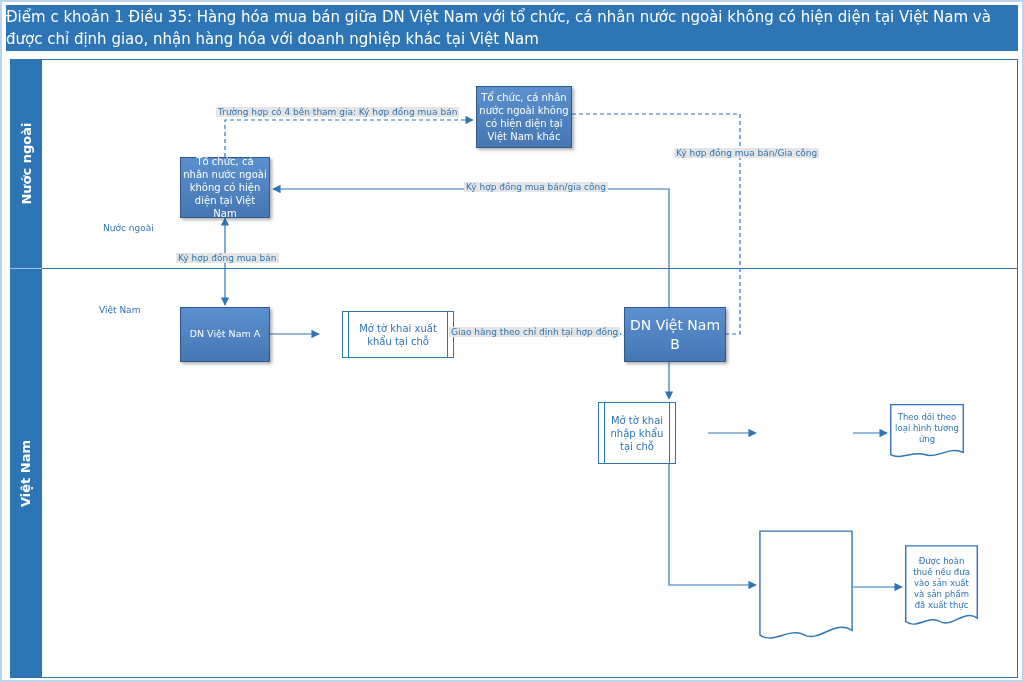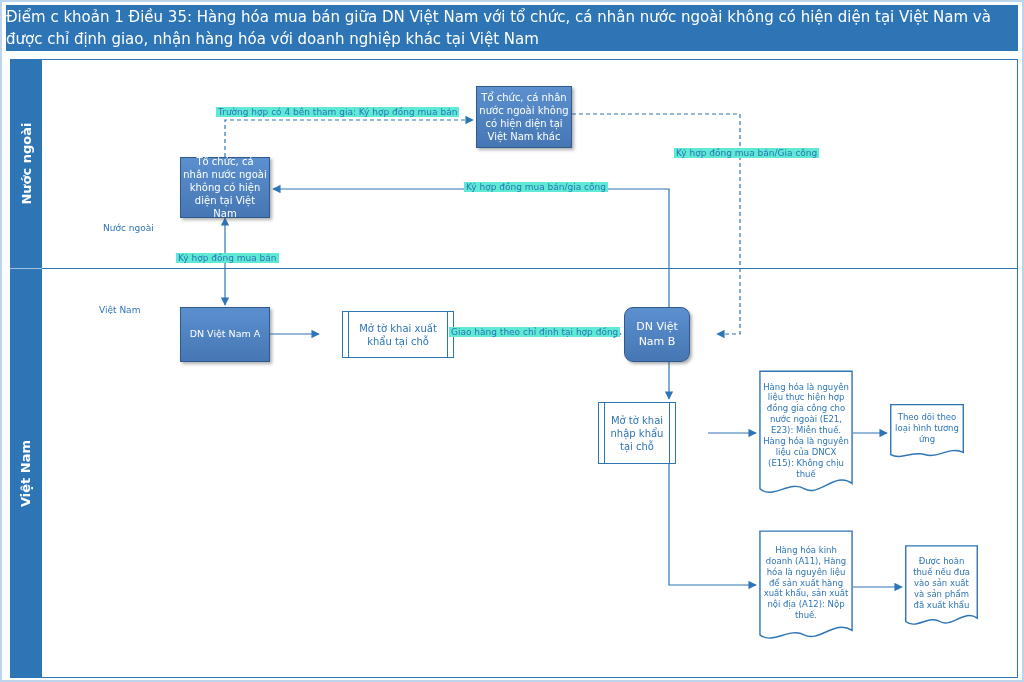--- a/index.html
+++ b/index.html
@@ -15,21 +15,21 @@
   .node{position:absolute;box-sizing:border-box;display:flex;align-items:center;justify-content:center;
         text-align:center;font-size:10px;line-height:1.3;padding:2px;}
   .solid{background:linear-gradient(180deg,#5b8fce,#4677b4);border:1px solid #30598c;color:#fff;
          box-shadow:2px 2px 3px rgba(80,80,80,.45);}
   .subprocess{background:#fff;border:1.5px solid #2E75B6;color:#2E75B6;}
   .subprocess::before{content:"";position:absolute;top:0;bottom:0;left:5px;border-left:1px solid #2E75B6;}
   .subprocess::after{content:"";position:absolute;top:0;bottom:0;right:5px;border-left:1px solid #2E75B6;}
   .doc{position:absolute;color:#2E75B6;font-size:8.5px;line-height:1.28;text-align:center;}
   .doc svg{position:absolute;left:0;top:0;width:100%;height:100%;}
   .doc .doc-text{position:absolute;left:3px;right:3px;top:4px;bottom:12px;display:flex;align-items:center;justify-content:center;}
-  .edge-label{position:absolute;font-size:9px;color:#2E75B6;background:#5eead4;padding:0 2px;white-space:nowrap;}
+  .edge-label{position:absolute;font-size:9px;color:#2E75B6;background:#e5e5e5;padding:0 2px;white-space:nowrap;}
   .connector-layer{position:absolute;left:0;top:0;width:1024px;height:682px;pointer-events:none;}
 </style>
 </head>
 <body>
 
 <div class="page">
 
   <div class="title-bar">
     <span>Điểm c khoản 1 Điều 35: Hàng hóa mua bán giữa DN Việt Nam với tổ chức, cá nhân nước ngoài không có hiện diện tại Việt Nam và được chỉ định giao, nhận hàng hóa với doanh nghiệp khác tại Việt Nam</span>
   </div>
@@ -86,54 +86,47 @@
   </div>
 
   <div class="node solid" style="left:178px;top:305px;width:90px;height:55px;font-size:9.5px;">
     <span>DN Việt Nam A</span>
   </div>
 
   <div class="node subprocess" style="left:340px;top:309px;width:112px;height:47px;">
     <span style="max-width:88px;">Mở tờ khai xuất khẩu tại chỗ</span>
   </div>
 
-  <div class="node solid" style="left:622px;top:305px;width:66px;height:55px;font-size:11px;border-radius:9px;">
+  <div class="node solid" style="left:622px;top:305px;width:102px;height:55px;font-size:14px;">
     <span>DN Việt Nam B</span>
   </div>
 
   <div class="node subprocess" style="left:596px;top:400px;width:78px;height:62px;">
     <span style="max-width:58px;">Mở tờ khai nhập khẩu tại chỗ</span>
   </div>
 
-  <div class="doc" style="left:757px;top:368px;width:94px;height:129px;">
-    <svg viewBox="0 0 100 100" preserveAspectRatio="none">
-      <path d="M1,1 H99 V88 C 81,78 64,99 48,92 C 32,85 15,101 1,92 Z" fill="#ffffff" stroke="#2E75B6" stroke-width="1.4" vector-effect="non-scaling-stroke"></path>
-    </svg>
-    <div class="doc-text">Hàng hóa là nguyên liệu thực hiện hợp đồng gia công cho nước ngoài (E21, E23): Miễn thuế. Hàng hóa là nguyên liệu của DNCX (E15): Không chịu thuế</div>
-  </div>
 
   <div class="doc" style="left:888px;top:402px;width:74px;height:57px;">
     <svg viewBox="0 0 100 100" preserveAspectRatio="none">
       <path d="M1,1 H99 V85 C 81,73 64,97 48,89 C 32,81 15,99 1,89 Z" fill="#ffffff" stroke="#2E75B6" stroke-width="1.4" vector-effect="non-scaling-stroke"></path>
     </svg>
     <div class="doc-text">Theo dõi theo loại hình tương ứng</div>
   </div>
 
   <div class="doc" style="left:757px;top:528px;width:94px;height:114px;">
     <svg viewBox="0 0 100 100" preserveAspectRatio="none">
       <path d="M1,1 H99 V88 C 81,78 64,99 48,92 C 32,85 15,101 1,92 Z" fill="#ffffff" stroke="#2E75B6" stroke-width="1.4" vector-effect="non-scaling-stroke"></path>
     </svg>
-    <div class="doc-text">Hàng hóa kinh doanh (A11), Hàng hóa là nguyên liệu để sản xuất hàng xuất khẩu, sản xuất nội địa (A12): Nộp thuế.</div>
   </div>
 
   <div class="doc" style="left:903px;top:543px;width:73px;height:85px;">
     <svg viewBox="0 0 100 100" preserveAspectRatio="none">
       <path d="M1,1 H99 V86 C 81,75 64,98 48,90 C 32,82 15,100 1,90 Z" fill="#ffffff" stroke="#2E75B6" stroke-width="1.4" vector-effect="non-scaling-stroke"></path>
     </svg>
-    <div class="doc-text">Được hoàn thuế nếu đưa vào sản xuất và sản phẩm đã xuất khẩu</div>
+    <div class="doc-text">Được hoàn thuế nếu đưa vào sản xuất và sản phẩm đã xuất thực</div>
   </div>
 
   <div class="edge-label" style="left:214px;top:105px;">Trường hợp có 4 bên tham gia: Ký hợp đồng mua bán</div>
   <div class="edge-label" style="left:99px;top:221px;background:transparent;">Nước ngoài</div>
   <div class="edge-label" style="left:174px;top:251px;">Ký hợp đồng mua bán</div>
   <div class="edge-label" style="left:95px;top:303px;background:transparent;">Việt Nam</div>
   <div class="edge-label" style="left:672px;top:146px;">Ký hợp đồng mua bán/Gia công</div>
   <div class="edge-label" style="left:462px;top:180px;">Ký hợp đồng mua bán/gia công</div>
   <div class="edge-label" style="left:447px;top:325px;">Giao hàng theo chỉ định tại hợp đồng</div>
 

